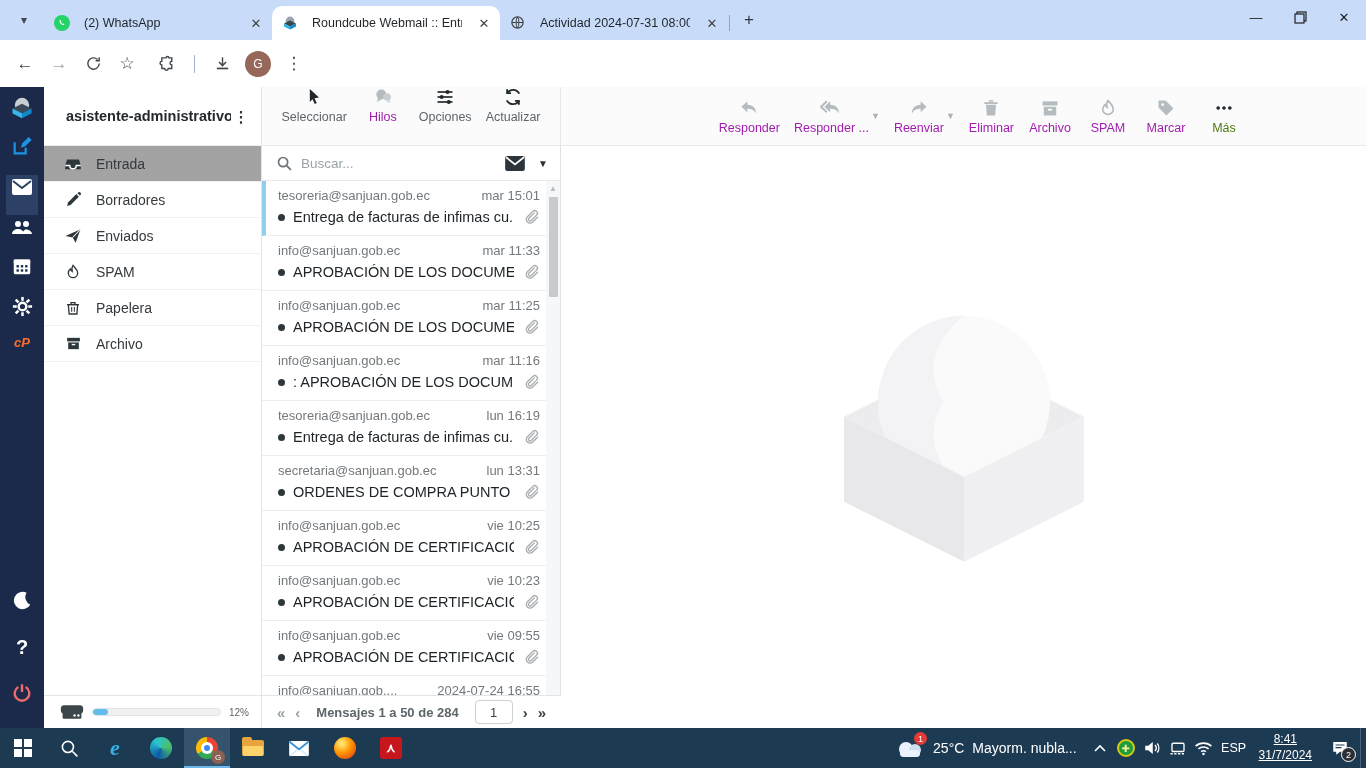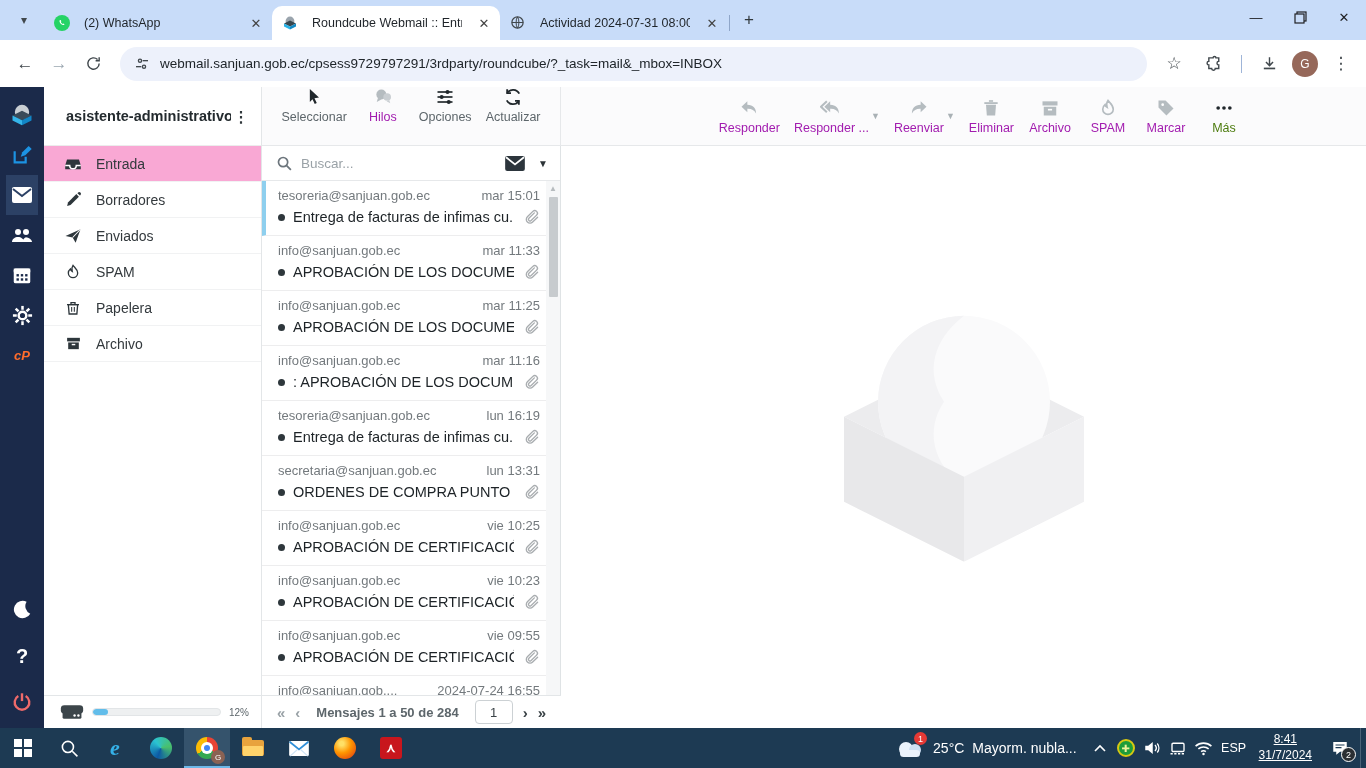--- a/index.html
+++ b/index.html
@@ -27,31 +27,31 @@
   .navbtn.disabled { color:#9aa6b0; }
   .omnibox { flex:1; height:34px; background:#edf1fb; border-radius:17px; margin:0 10px; display:flex; align-items:center; padding:0 14px; }
   .omnibox .url { font-size:13.5px; color:#20262b; white-space:nowrap; overflow:hidden; }
   .omni-right { display:flex; align-items:center; gap:6px; }
   .avatar { width:26px; height:26px; border-radius:50%; background:#96685a; color:#fff; font-size:12px; display:flex; align-items:center; justify-content:center; }
   .vdiv { width:1px; height:18px; background:#9fb5d8; margin:0 4px; }
 
   
   .app { position:relative; height:641px; display:flex; background:#fff; }
   .rail { width:44px; background:#1b2a4a; display:flex; flex-direction:column; align-items:center; padding-top:8px; position:relative; }
-  .rail-item { width:32px; height:40px; display:flex; align-items:center; justify-content:center; }
+  .rail-item { width:32px; height:40px; display:flex; justify-content:center; }
   .rail-item.active { background:#2c4165; }
   .rail-bottom { position:absolute; bottom:6px; left:0; width:44px; display:flex; flex-direction:column; align-items:center; gap:6px; }
   .cp-logo { color:#ff6c2c; font-weight:bold; font-size:13px; font-style:italic; }
 
   .sidebar { width:218px; border-right:1px solid #e3e6e8; display:flex; flex-direction:column; background:#fff; }
   .acct-row { height:59px; display:flex; align-items:center; padding:0 10px 0 22px; border-bottom:1px solid #ececec; }
   .acct-name { flex:1; font-weight:bold; font-size:14.5px; color:#232a2e; white-space:nowrap; overflow:hidden; }
   .kebab { color:#31383c; font-size:15px; letter-spacing:0; width:20px; text-align:center; font-weight:bold; line-height:5px; }
   .folder { height:36px; display:flex; align-items:center; gap:14px; padding:0 12px 0 20px; font-size:14px; color:#33393d; border-bottom:1px solid #f1f2f3; }
-  .folder.active { background:#f9a8d4; }
+  .folder.active { background:#a3a3a3; }
   .ficon { width:18px; display:flex; justify-content:center; }
 
   .mainarea { flex:1; display:flex; flex-direction:column; }
   .rc-toolbar { height:59px; border-bottom:1px solid #e6e8ea; display:flex; align-items:center; background:#fbfbfc; }
   .tb-left { width:299px; display:flex; justify-content:center; gap:14px; border-right:1px solid #e6e8ea; height:100%; align-items:flex-start; }
   .tb-right { flex:1; display:flex; justify-content:flex-end; gap:14px; padding-right:120px; align-items:center; }
   .tbtn { display:flex; flex-direction:column; align-items:center; gap:3px; min-width:44px; }
   .tbtn .lbl { font-size:12.5px; color:#5d666b; }
   .tbtn.dim .lbl { color:#a21caf; }
   .tbtn.dark .lbl { color:#4d7c0f; }
@@ -182,29 +182,20 @@
 
 <div class="btoolbar">
   <div class="navbtn">←</div>
   <div class="navbtn disabled">→</div>
   <div class="navbtn">
     <svg width="17" height="17" viewBox="0 0 24 24">
         <path d="M20 12a8 8 0 1 1-2.3-5.6" fill="none" stroke="#41484d" stroke-width="2"></path>
         <path d="M20 3v5h-5" fill="none" stroke="#41484d" stroke-width="2"></path>
       </svg>
   </div>
-  <div class="omnibox">
-    <svg width="16" height="16" viewBox="0 0 24 24" style="margin-right:10px">
-        <circle cx="9" cy="7" r="2.4" fill="none" stroke="#41484d" stroke-width="2"></circle>
-        <line x1="13" y1="7" x2="21" y2="7" stroke="#41484d" stroke-width="2"></line>
-        <circle cx="15" cy="16" r="2.4" fill="none" stroke="#41484d" stroke-width="2"></circle>
-        <line x1="3" y1="16" x2="11" y2="16" stroke="#41484d" stroke-width="2"></line>
-      </svg>
-    <span class="url">webmail.sanjuan.gob.ec/cpsess9729797291/3rdparty/roundcube/?_task=mail&amp;_mbox=INBOX</span>
-  </div>
   <div class="omni-right">
     <div class="navbtn">☆</div>
     <div class="navbtn">
       <svg width="17" height="17" viewBox="0 0 24 24">
           <path d="M10 4a2 2 0 0 1 4 0h4v5a2 2 0 0 0 0 5v5h-5a2 2 0 0 1-5 0H4v-5a2 2 0 0 1 0-5V4z" fill="none" stroke="#41484d" stroke-width="2"></path>
         </svg>
     </div>
     <div class="vdiv"></div>
     <div class="navbtn">
       <svg width="17" height="17" viewBox="0 0 24 24">

